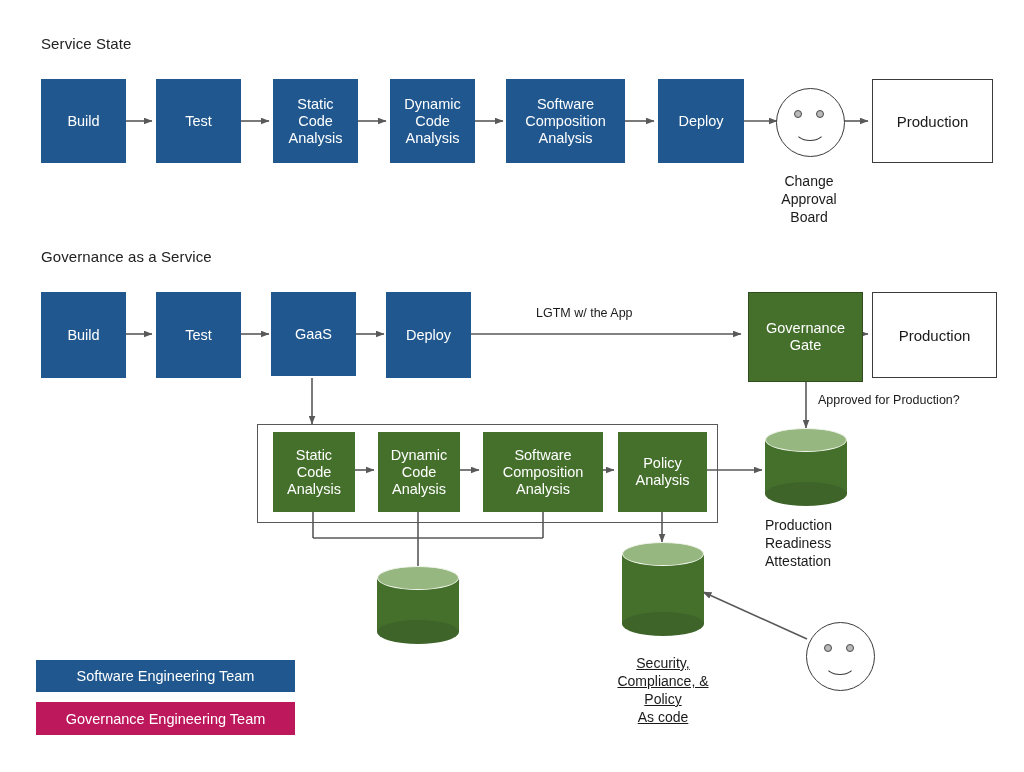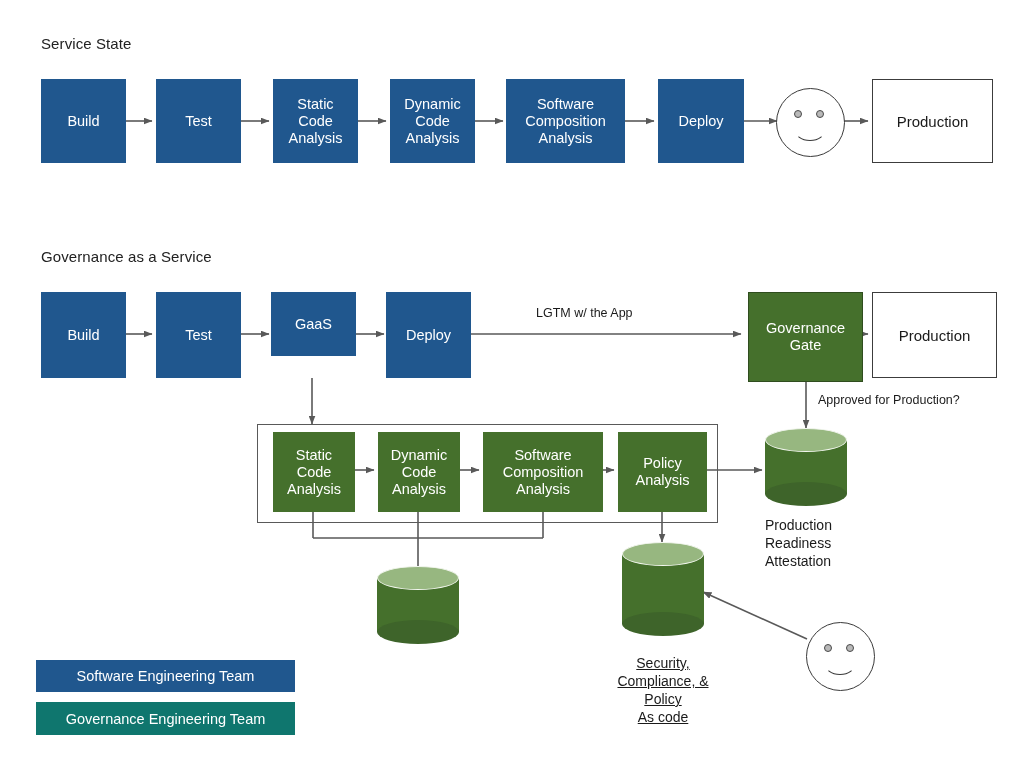--- a/index.html
+++ b/index.html
@@ -48,21 +48,21 @@
   .eye{position:absolute;width:8px;height:8px;border-radius:50%;
        border:1.4px solid #4a4a4a;background:#b9b9b9;box-sizing:border-box;}
   .mouth{position:absolute;border:1.6px solid #3a3a3a;border-top-color:transparent;
          border-left-color:transparent;border-right-color:transparent;border-radius:50%;}
 
   .legend-chip{
     position:absolute;box-sizing:border-box;display:flex;align-items:center;
     justify-content:center;color:#fff;font-size:14.5px;
   }
   .legend-chip.blue{background:#20578E;}
-  .legend-chip.green{background:#0f766e;}
+  .legend-chip.green{background:#be185d;}
 </style>
 </head>
 <body>
 
 <div id="canvas">
 
   <svg class="wires" viewBox="0 0 1024 772">
     <defs>
       <marker id="arw" markerWidth="9" markerHeight="7" refX="8.5" refY="3.5" orient="auto" markerUnits="userSpaceOnUse">
         <path d="M0,0 L9,3.5 L0,7 z" fill="#595959"></path>
@@ -129,32 +129,33 @@
   </div>
   <div class="node blue" style="left:658px;top:79px;width:86px;height:84px;">
     <span>Deploy</span>
   </div>
 
   <div class="smiley" style="left:776px;top:88px;width:67px;height:67px;">
     <div class="eye" style="left:17px;top:21px;"></div>
     <div class="eye" style="left:39px;top:21px;"></div>
     <div class="mouth" style="left:17px;top:28px;width:30px;height:22px;"></div>
   </div>
+  <div class="cap-label ml" style="left:750px;top:172px;width:118px;">Change<br>Approval<br>Board</div>
 
   <div class="node white" style="left:872px;top:79px;width:121px;height:84px;">
     <span>Production</span>
   </div>
 
   <div class="node blue" style="left:41px;top:292px;width:85px;height:86px;">
     <span>Build</span>
   </div>
   <div class="node blue" style="left:156px;top:292px;width:85px;height:86px;">
     <span>Test</span>
   </div>
-  <div class="node blue" style="left:271px;top:292px;width:85px;height:64px;">
+  <div class="node blue" style="left:271px;top:292px;width:85px;height:84px;">
     <span>GaaS</span>
   </div>
   <div class="node blue" style="left:386px;top:292px;width:85px;height:86px;">
     <span>Deploy</span>
   </div>
 
   <div class="edge-label" style="left:536px;top:306px;">LGTM w/ the App</div>
 
   <div class="node green" style="left:748px;top:292px;width:115px;height:90px;">
     <span class="ml">Governance<br>Gate</span>

